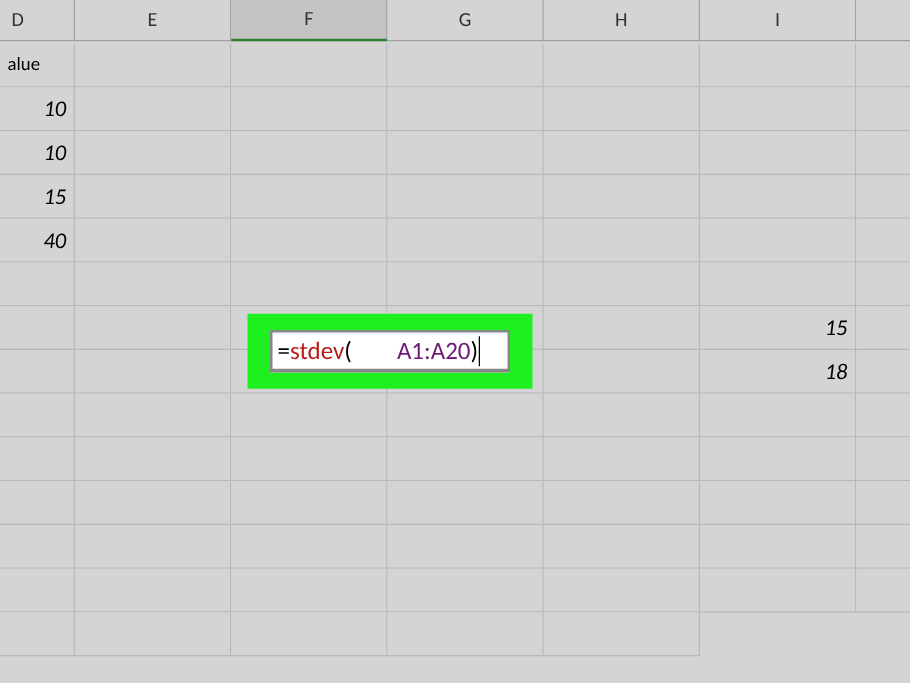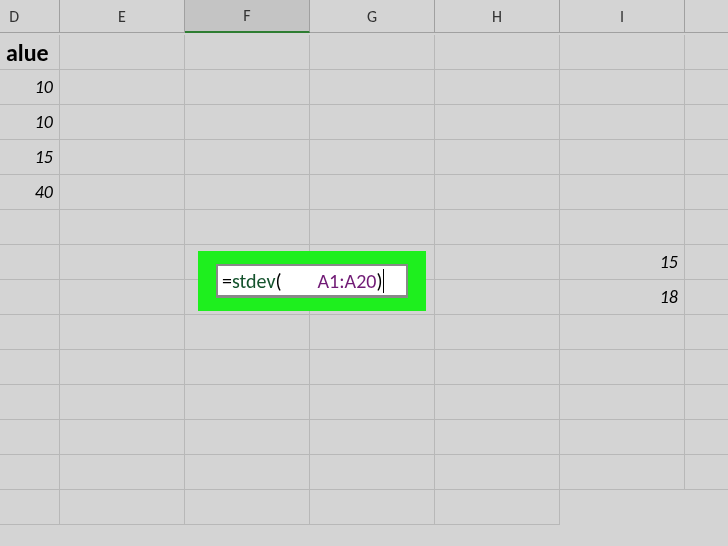--- a/index.html
+++ b/index.html
@@ -56,22 +56,22 @@
       font-size: 18px;
       color: #000;
     }
     
     .cell.number {
       justify-content: flex-end;
       font-style: italic;
     }
     
     .cell.header-text {
-      font-weight: bold;
-      font-size: 24px;
+      font-weight: normal;
+      font-size: 15px;
       justify-content: flex-start;
       overflow: hidden;
     }
     
     .formula-highlight {
       position: absolute;
       left: 198px;
       top: 251px;
       width: 228px;
       height: 60px;
@@ -99,21 +99,21 @@
     .formula-text {
       display: flex;
       align-items: center;
     }
     
     .formula-equals {
       color: #000;
     }
     
     .formula-func {
-      color: #14532d;
+      color: #b91c1c;
     }
     
     .formula-paren {
       color: #000;
     }
     
     .formula-ref {
       color: #701a75;
       margin-left: 36px;
     }

